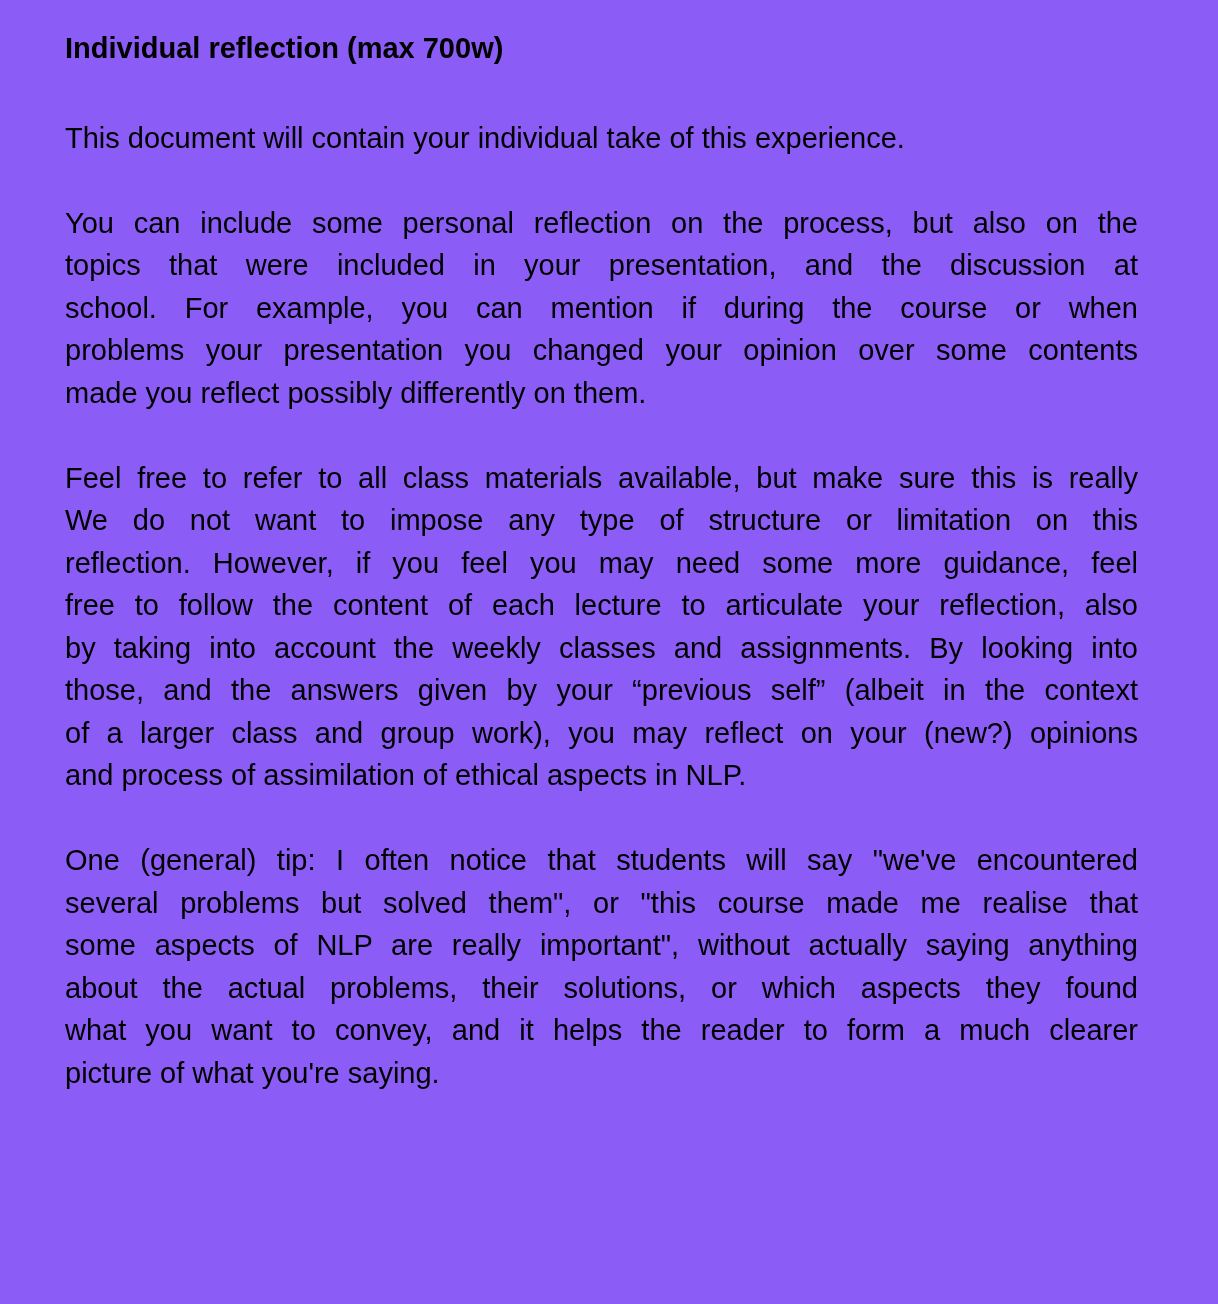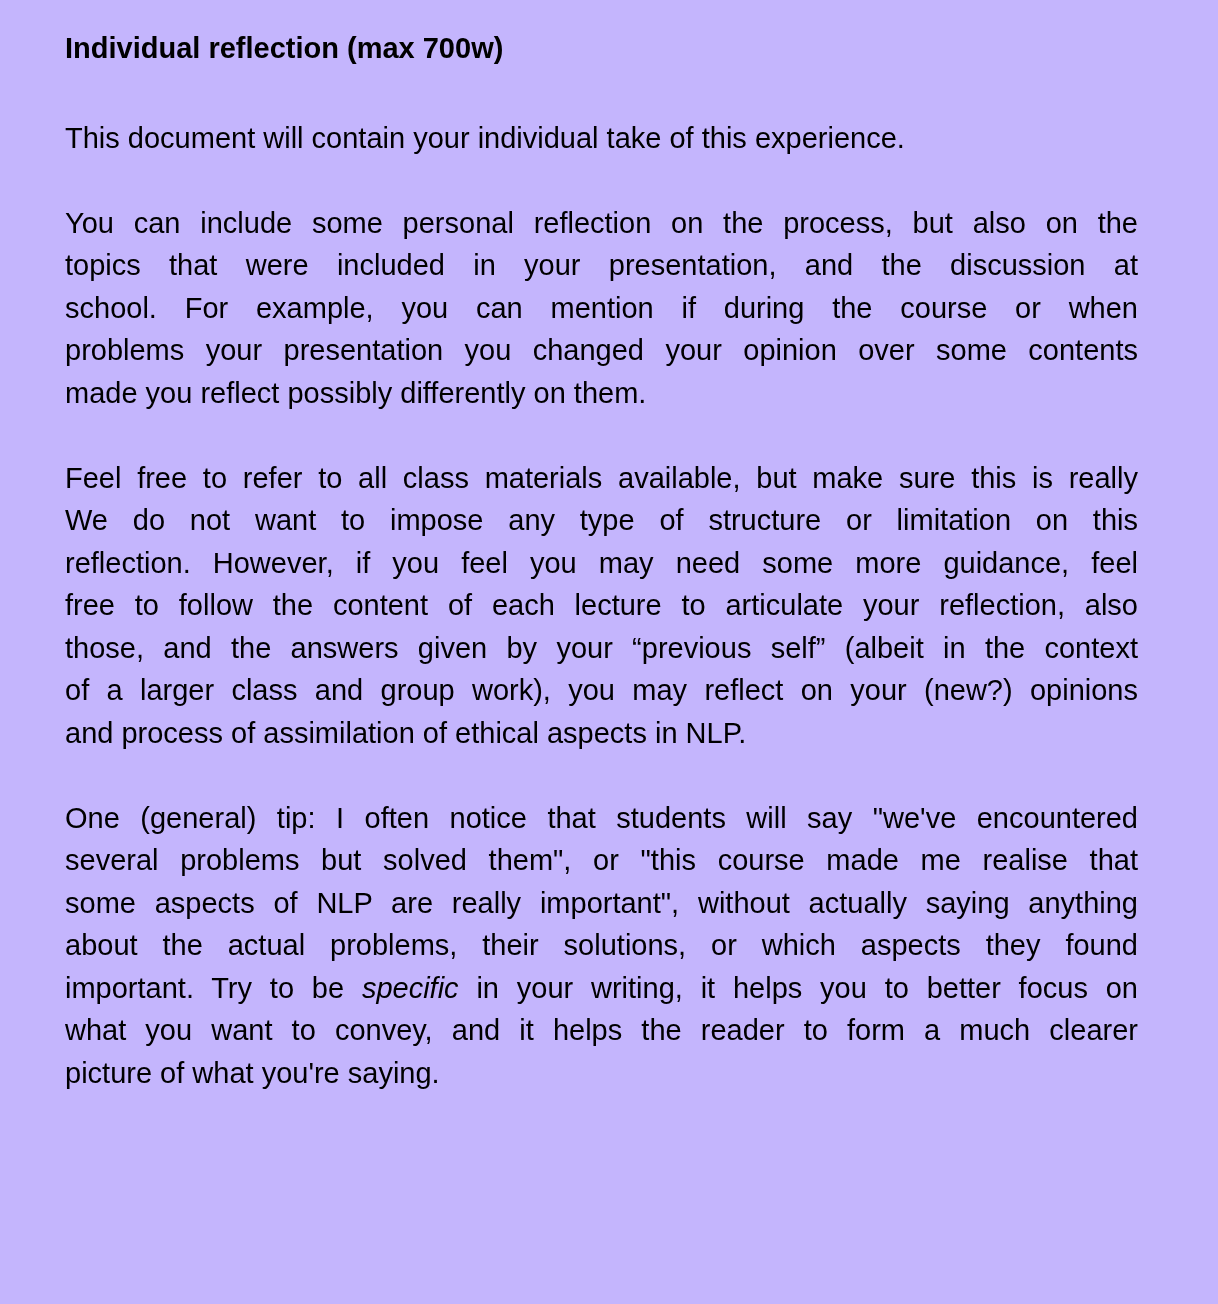--- a/index.html
+++ b/index.html
@@ -4,21 +4,21 @@
 <style>
   html, body {
     margin: 0;
     padding: 0;
     background: #ffffff;
   }
   .page {
     position: relative;
     width: 1218px;
     height: 1304px;
-    background: #c4b5fd;
+    background: #8b5cf6;
     box-sizing: border-box;
     padding: 27px 80px 0 65px;
     color: #000000;
     font-family: "Liberation Sans", sans-serif;
     overflow: hidden;
   }
   .doc-title {
     font-size: 29px;
     line-height: 42.5px;
     font-weight: bold;
@@ -57,27 +57,27 @@
         <div class="line">topics that were included in your presentation, and the discussion at</div>
         <div class="line">school. For example, you can mention if during the course or when</div>
         <div class="line">problems your presentation you changed your opinion over some contents</div>
         <div class="line last">made you reflect possibly differently on them.</div>
       </div>
       <div class="para">
         <div class="line">Feel free to refer to all class materials available, but make sure this is really</div>
         <div class="line">We do not want to impose any type of structure or limitation on this</div>
         <div class="line">reflection. However, if you feel you may need some more guidance, feel</div>
         <div class="line">free to follow the content of each lecture to articulate your reflection, also</div>
+        <div class="line">by taking into account the weekly classes and assignments. By looking into</div>
         <div class="line">those, and the answers given by your “previous self” (albeit in the context</div>
         <div class="line">of a larger class and group work), you may reflect on your (new?) opinions</div>
         <div class="line last">and process of assimilation of ethical aspects in NLP.</div>
       </div>
       <div class="para">
         <div class="line">One (general) tip: I often notice that students will say "we've encountered</div>
         <div class="line">several problems but solved them", or "this course made me realise that</div>
         <div class="line">some aspects of NLP are really important", without actually saying anything</div>
         <div class="line">about the actual problems, their solutions, or which aspects they found</div>
-        <div class="line">important. Try to be <i>specific</i> in your writing, it helps you to better focus on</div>
         <div class="line">what you want to convey, and it helps the reader to form a much clearer</div>
         <div class="line last">picture of what you're saying.</div>
       </div>
     </div>
 </div>
 
 </body></html>

